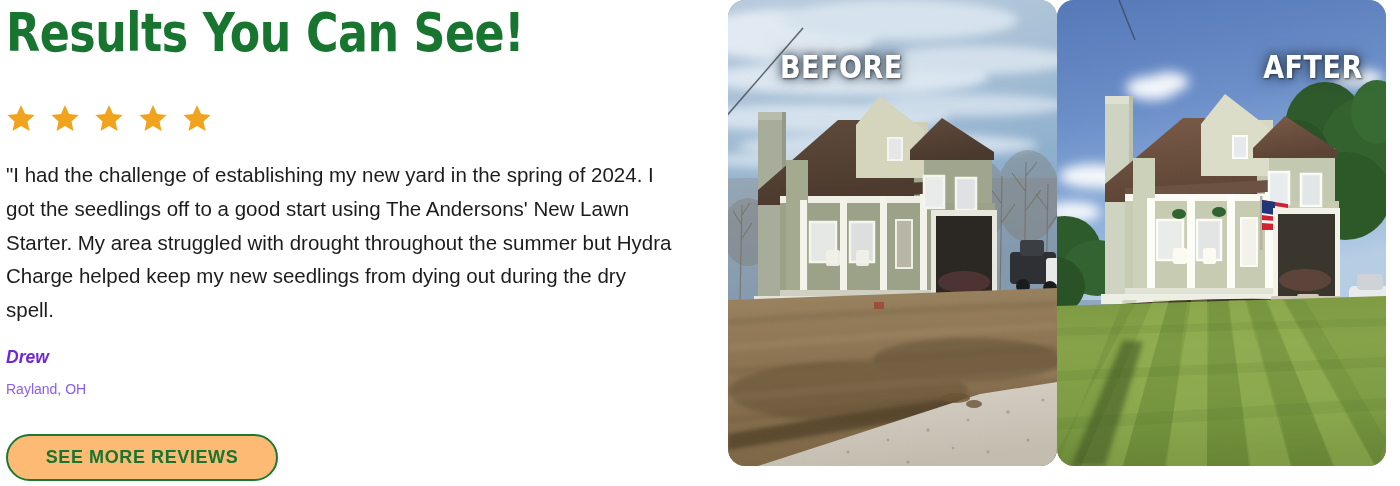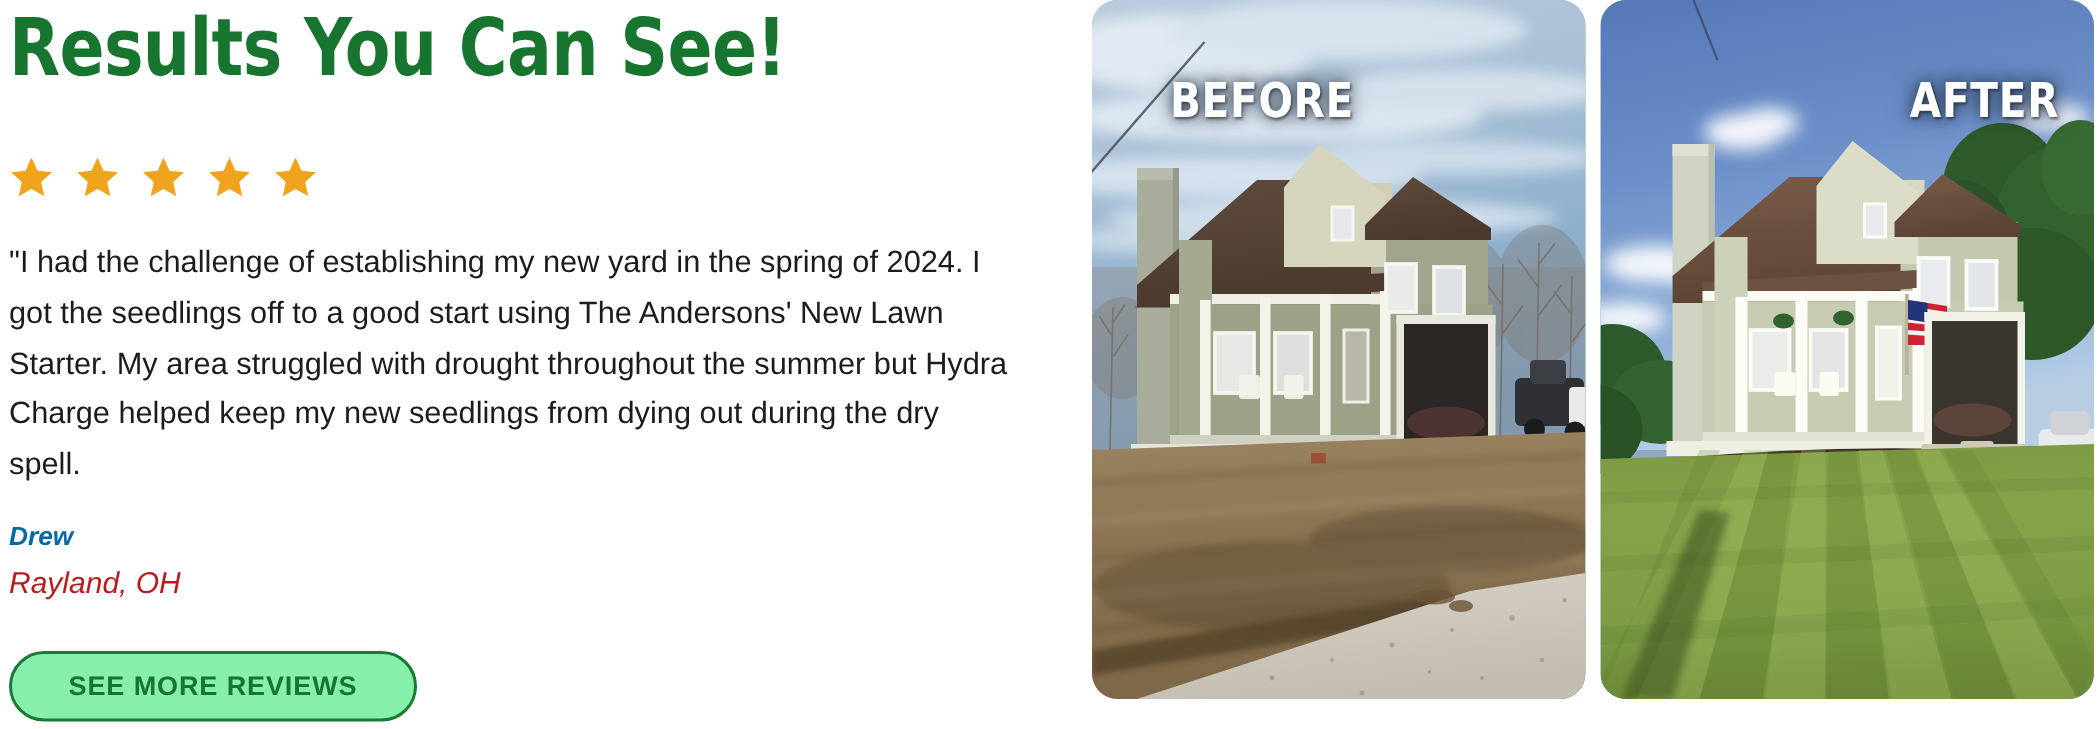--- a/index.html
+++ b/index.html
@@ -69,62 +69,60 @@
   }
 
   .author-name {
     position: absolute;
     left: 6px;
     top: 345px;
     font-size: 17.5px;
     line-height: 24px;
     font-weight: 700;
     font-style: italic;
-    color: #0369a1;
+    color: #6d28d9;
   }
 
   .author-loc {
     position: absolute;
     left: 6px;
     top: 377px;
-    font-size: 20px;
+    font-size: 14px;
     line-height: 24px;
-    color: #b91c1c;
-    font-style: italic;
+    color: #8b5cf6;
   }
 
   .reviews-btn {
     position: absolute;
     left: 6px;
     top: 434px;
     width: 272px;
     height: 47px;
     border: 2px solid #1a7a35;
     border-radius: 999px;
-    background: #86efac;
+    background: #fdba74;
     color: #17752f;
     font-size: 18px;
     font-weight: 700;
     letter-spacing: 0.6px;
     display: flex;
     align-items: center;
     justify-content: center;
     cursor: pointer;
     font-family: "Liberation Sans", sans-serif;
   }
 
   
   .photos {
     position: absolute;
     left: 728px;
     top: 0px;
     width: 668px;
     height: 466px;
     display: flex;
-    gap: 10px;
   }
 
   .photo {
     position: relative;
     width: 329px;
     height: 466px;
     border-radius: 17px;
     overflow: hidden;
     background: #8fa8c0;
   }

